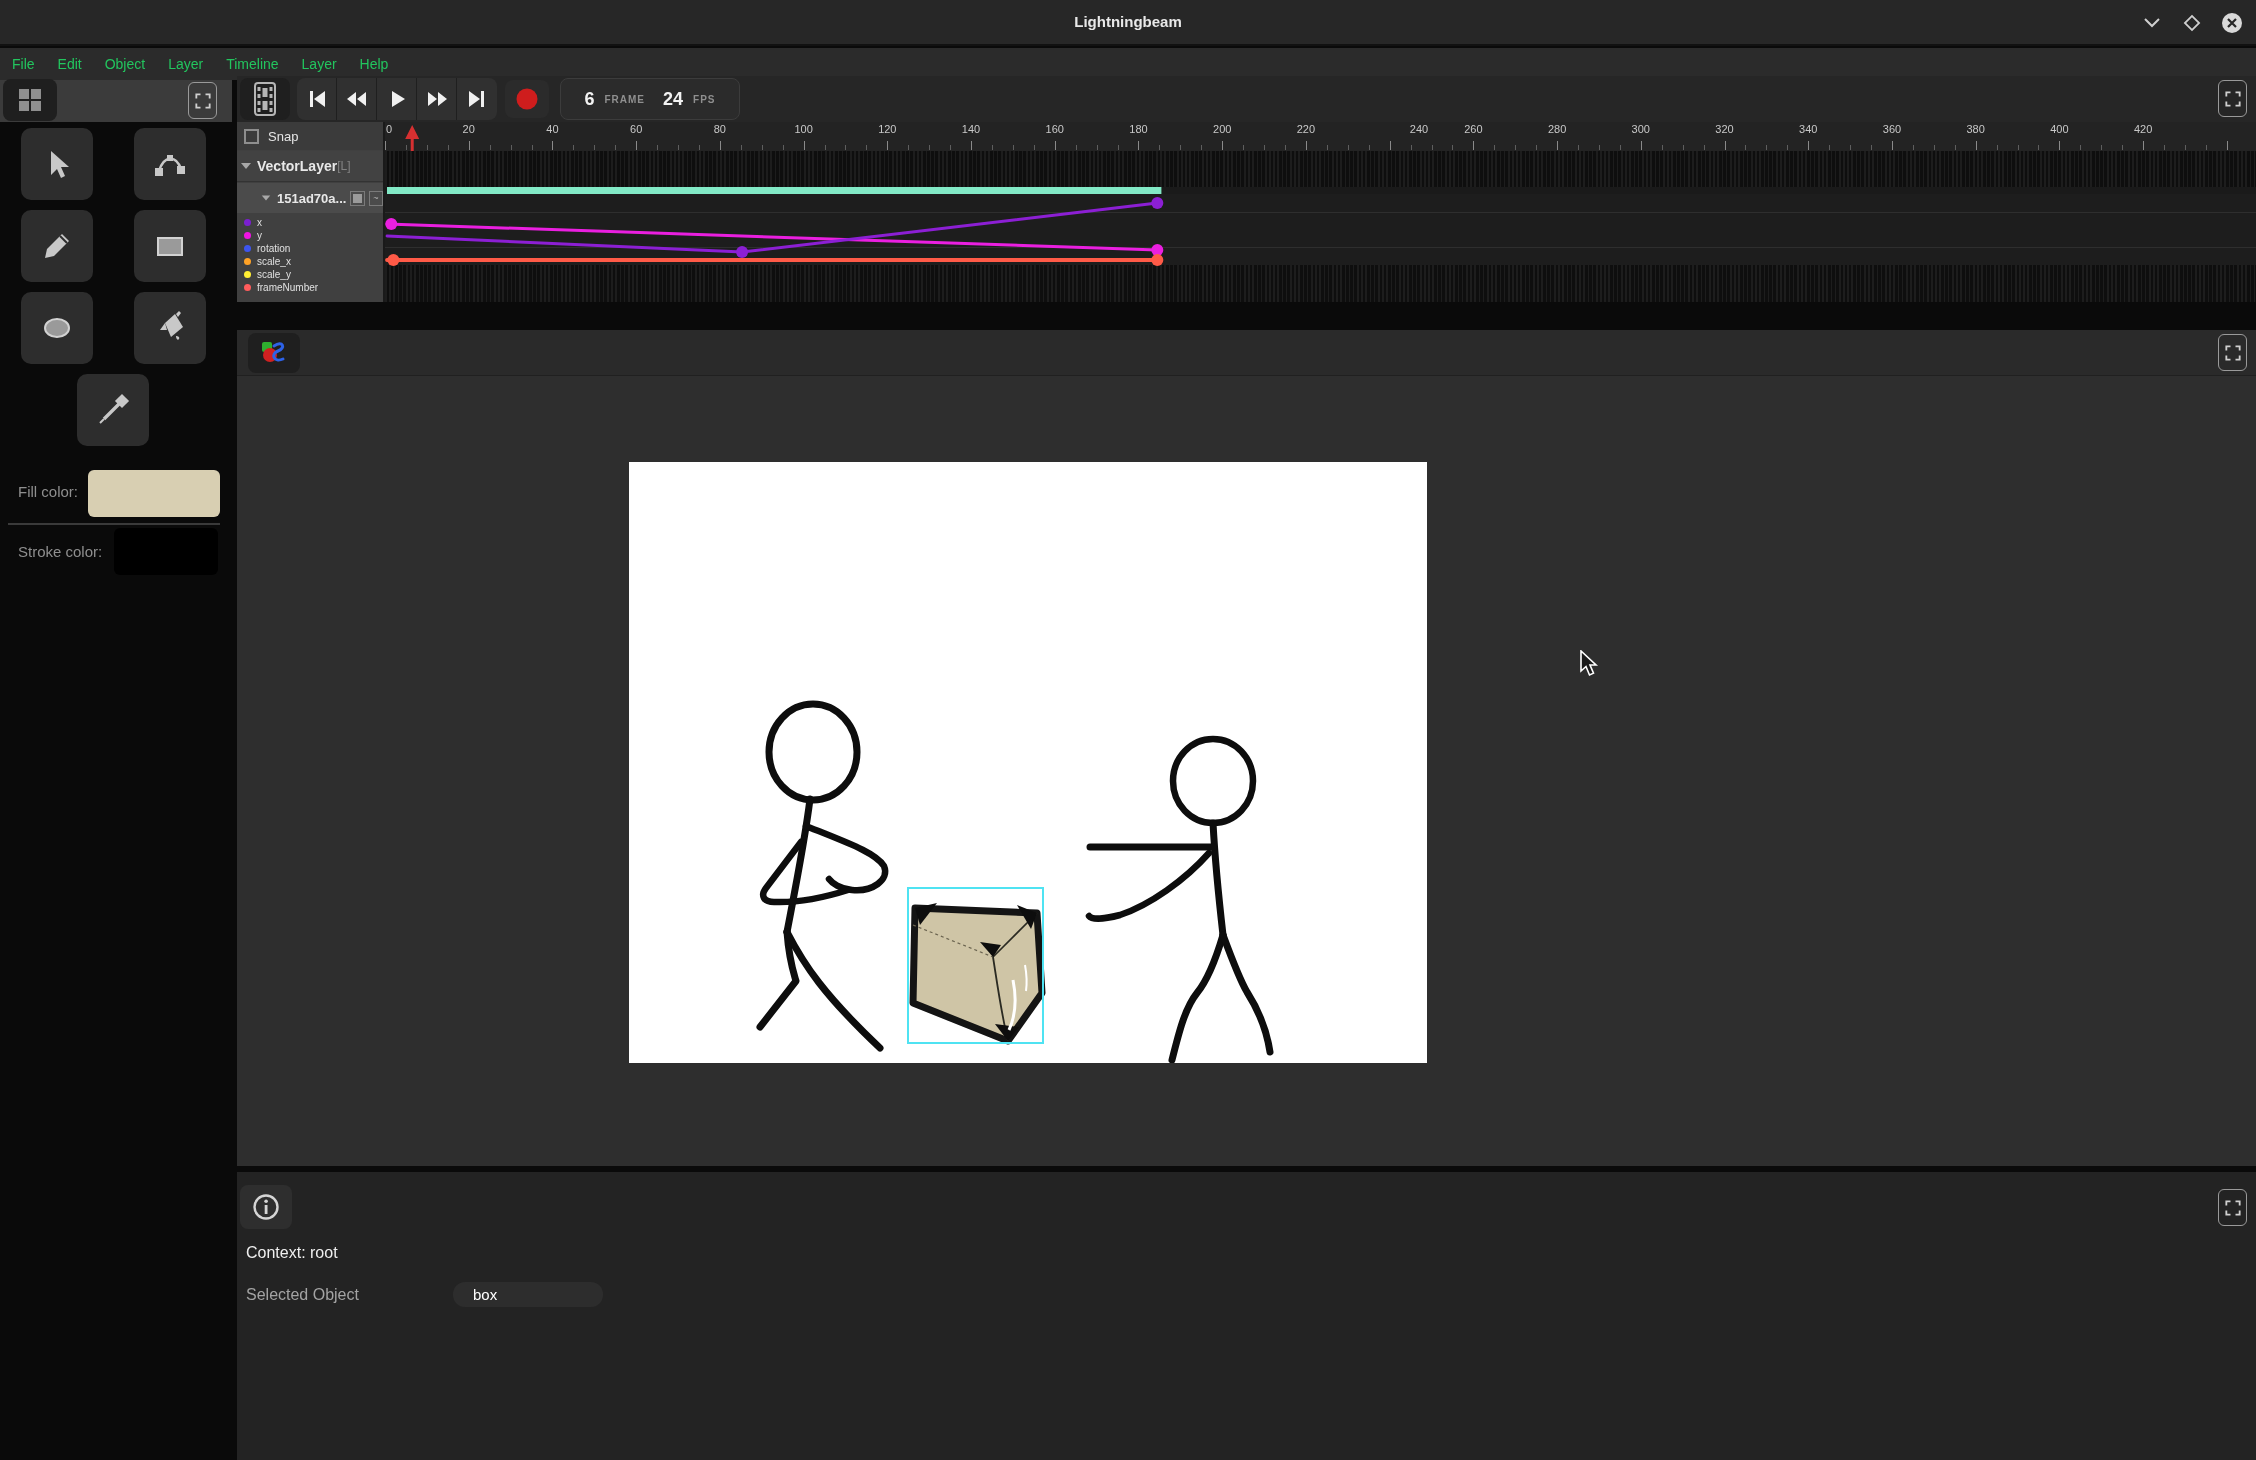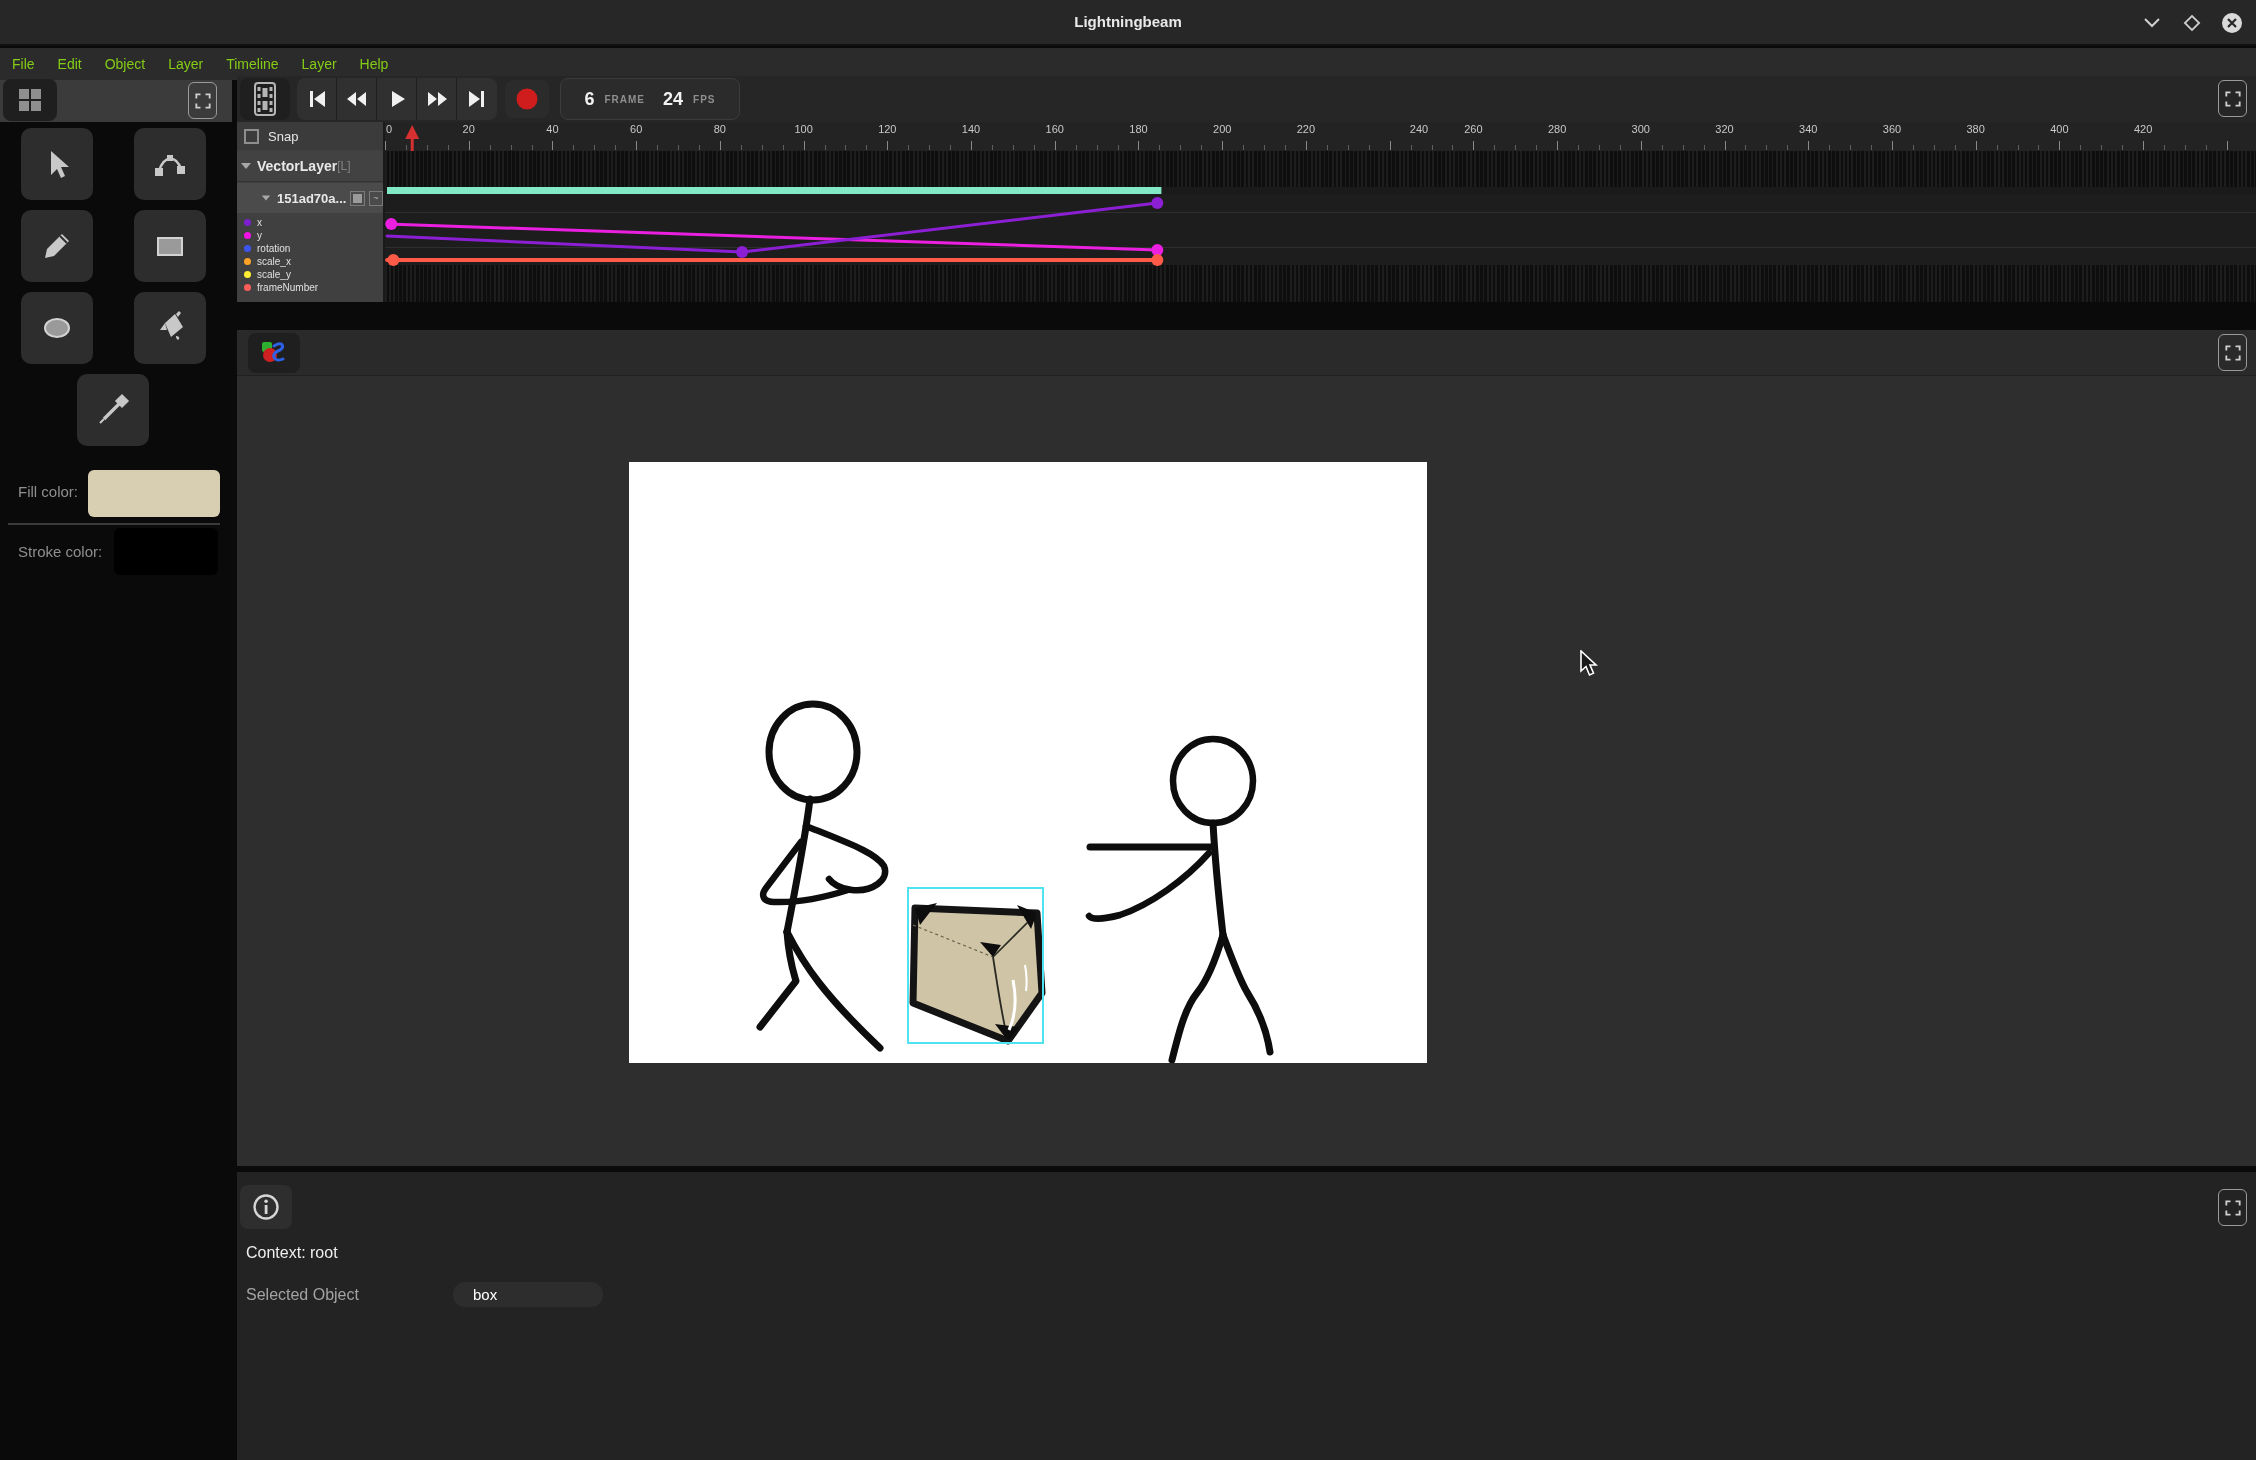--- a/index.html
+++ b/index.html
@@ -7,21 +7,21 @@
               font-family:"Liberation Sans","DejaVu Sans",sans-serif; position:relative; }
   .abs { position:absolute; }
 
   
   #titlebar { left:0; top:0; width:2256px; height:46px; background:#272727; border-bottom:2px solid #111; }
   #title { width:100%; text-align:center; line-height:44px; color:#e9e9e9; font-size:15px; font-weight:bold; }
   .winbtn { top:8px; width:30px; height:30px; display:flex; align-items:center; justify-content:center; }
 
   
   #menubar { left:0; top:48px; width:2256px; height:32px; background:#2b2b2b; display:flex; align-items:center; gap:23px; padding-left:12px; }
-  .menu-item { color:#84cc16; font-size:14px; cursor:default; }
+  .menu-item { color:#22c55e; font-size:14px; cursor:default; }
 
   
   #toolpanel { left:0; top:80px; width:232px; height:1380px; background:#0a0a0a; }
   #toolpanel-header { left:0; top:0; width:232px; height:42px; background:#3b3b3b; }
   .sqbtn { background:#1f1f1f; border-radius:8px; display:flex; align-items:center; justify-content:center; }
   .expandbtn { width:29px; height:37px; border:1px solid #9a9a9a; border-radius:6px; background:transparent; display:flex; align-items:center; justify-content:center; }
   .toolbtn { width:72px; height:72px; background:#2d2d2d; border-radius:10px; display:flex; align-items:center; justify-content:center; }
   #tool-divider { left:8px; top:443px; width:212px; height:2px; background:#3a3a3a; }
   .color-label { color:#8f8f8f; font-size:15px; }
   .swatch { border-radius:6px; }

